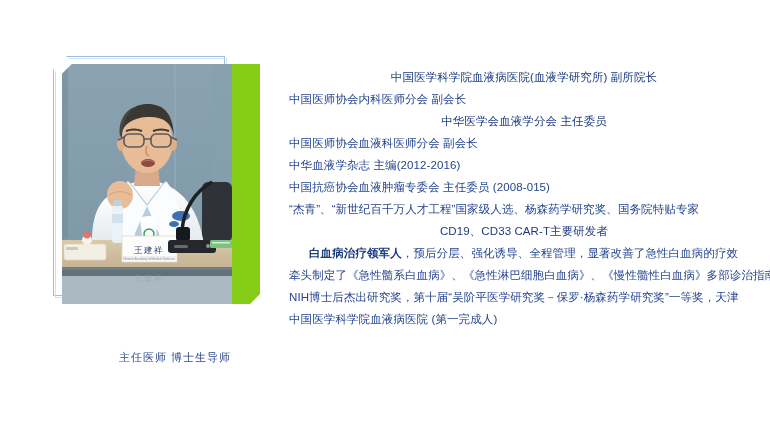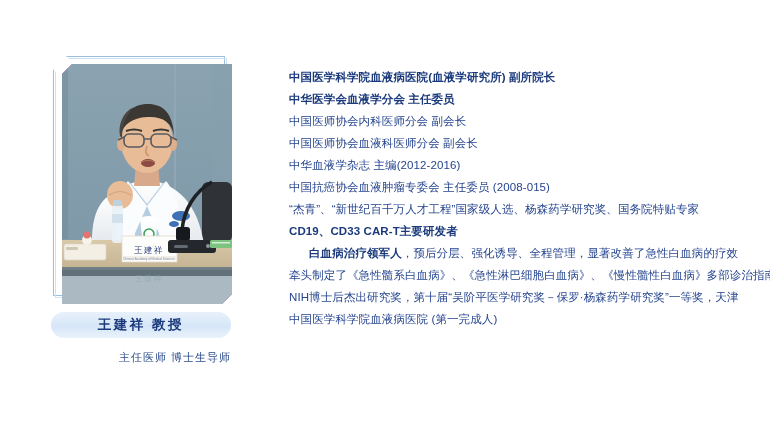--- a/index.html
+++ b/index.html
@@ -53,24 +53,24 @@
     border: 1px solid #cfe2f3;
     box-sizing: border-box;
     -webkit-clip-path: polygon(14px 0, 100% 0, 100% calc(100% - 14px), calc(100% - 14px) 100%, 0 100%, 0 14px);
     clip-path: polygon(14px 0, 100% 0, 100% calc(100% - 14px), calc(100% - 14px) 100%, 0 100%, 0 14px);
   }
 
   .photo-wrap {
     position: absolute;
     left: 17px;
     top: 14px;
-    width: 170px;
+    width: 198px;
     height: 240px;
     overflow: hidden;
-    background: #d946ef;
+    background: #84cc16;
     -webkit-clip-path: polygon(10px 0, 100% 0, 100% calc(100% - 10px), calc(100% - 10px) 100%, 0 100%, 0 10px);
     clip-path: polygon(10px 0, 100% 0, 100% calc(100% - 10px), calc(100% - 10px) 100%, 0 100%, 0 10px);
   }
   .photo-wrap svg { display: block; width: 170px; height: 240px; }
 
   
   .name-pill {
     position: absolute;
     left: 6px;
     top: 262px;
@@ -111,22 +111,23 @@
     width: 470px;
   }
   .cred-line {
     font-size: 11.5px;
     line-height: 22px;
     color: #26458f;
     white-space: nowrap;
     letter-spacing: 0.1px;
   }
   .cred-line.bold {
-    font-weight: bold;
+    font-weight: normal;
     color: #1b3a7c;
+    text-align: center;
   }
   .cred-line .lead-bold {
     font-weight: bold;
     color: #1b3a7c;
     padding-left: 20px;
   }
 </style>
 </head>
 <body>
 
@@ -231,31 +232,28 @@
         <rect x="2" y="180" width="42" height="16" rx="2" fill="#f3efe4" stroke="#ddd6c6" stroke-width="0.7"></rect>
         <circle cx="25" cy="176" r="5" fill="#f6f3ea"></circle>
         <circle cx="25" cy="171" r="3.5" fill="#e8736d"></circle>
         <rect x="4" y="183" width="12" height="3" rx="1" fill="#cfc8b6"></rect>
 
         <rect x="148" y="176" width="22" height="8" rx="1.5" fill="#7ec27f"></rect>
         <rect x="150" y="178" width="18" height="1.5" fill="#ffffff" opacity="0.7"></rect>
       </svg>
     </div>
 
-    <div class="name-pill">
-      <span class="name-pill-text">王建祥  教授</span>
-    </div>
 
     <div class="name-subtitle">主任医师  博士生导师</div>
   </div>
 
   <div class="credentials">
       <div class="cred-line bold">中国医学科学院血液病医院(血液学研究所)  副所院长</div>
+      <div class="cred-line">中国医师协会内科医师分会  副会长</div>
       <div class="cred-line bold">中华医学会血液学分会  主任委员</div>
-      <div class="cred-line">中国医师协会内科医师分会  副会长</div>
       <div class="cred-line">中国医师协会血液科医师分会  副会长</div>
       <div class="cred-line">中华血液学杂志  主编(2012-2016)</div>
       <div class="cred-line">中国抗癌协会血液肿瘤专委会  主任委员 (2008-015)</div>
       <div class="cred-line">“杰青”、“新世纪百千万人才工程”国家级人选、杨森药学研究奖、国务院特贴专家</div>
       <div class="cred-line bold">CD19、CD33 CAR-T主要研发者</div>
       <div class="cred-line"><span class="lead-bold">白血病治疗领军人</span><span>，预后分层、强化诱导、全程管理，显著改善了急性白血病的疗效</span></div>
       <div class="cred-line">牵头制定了《急性髓系白血病》、《急性淋巴细胞白血病》、《慢性髓性白血病》多部诊治指南</div>
       <div class="cred-line">NIH博士后杰出研究奖，第十届“吴阶平医学研究奖－保罗·杨森药学研究奖”一等奖，天津</div>
       <div class="cred-line">中国医学科学院血液病医院 (第一完成人)</div>
     </div>

